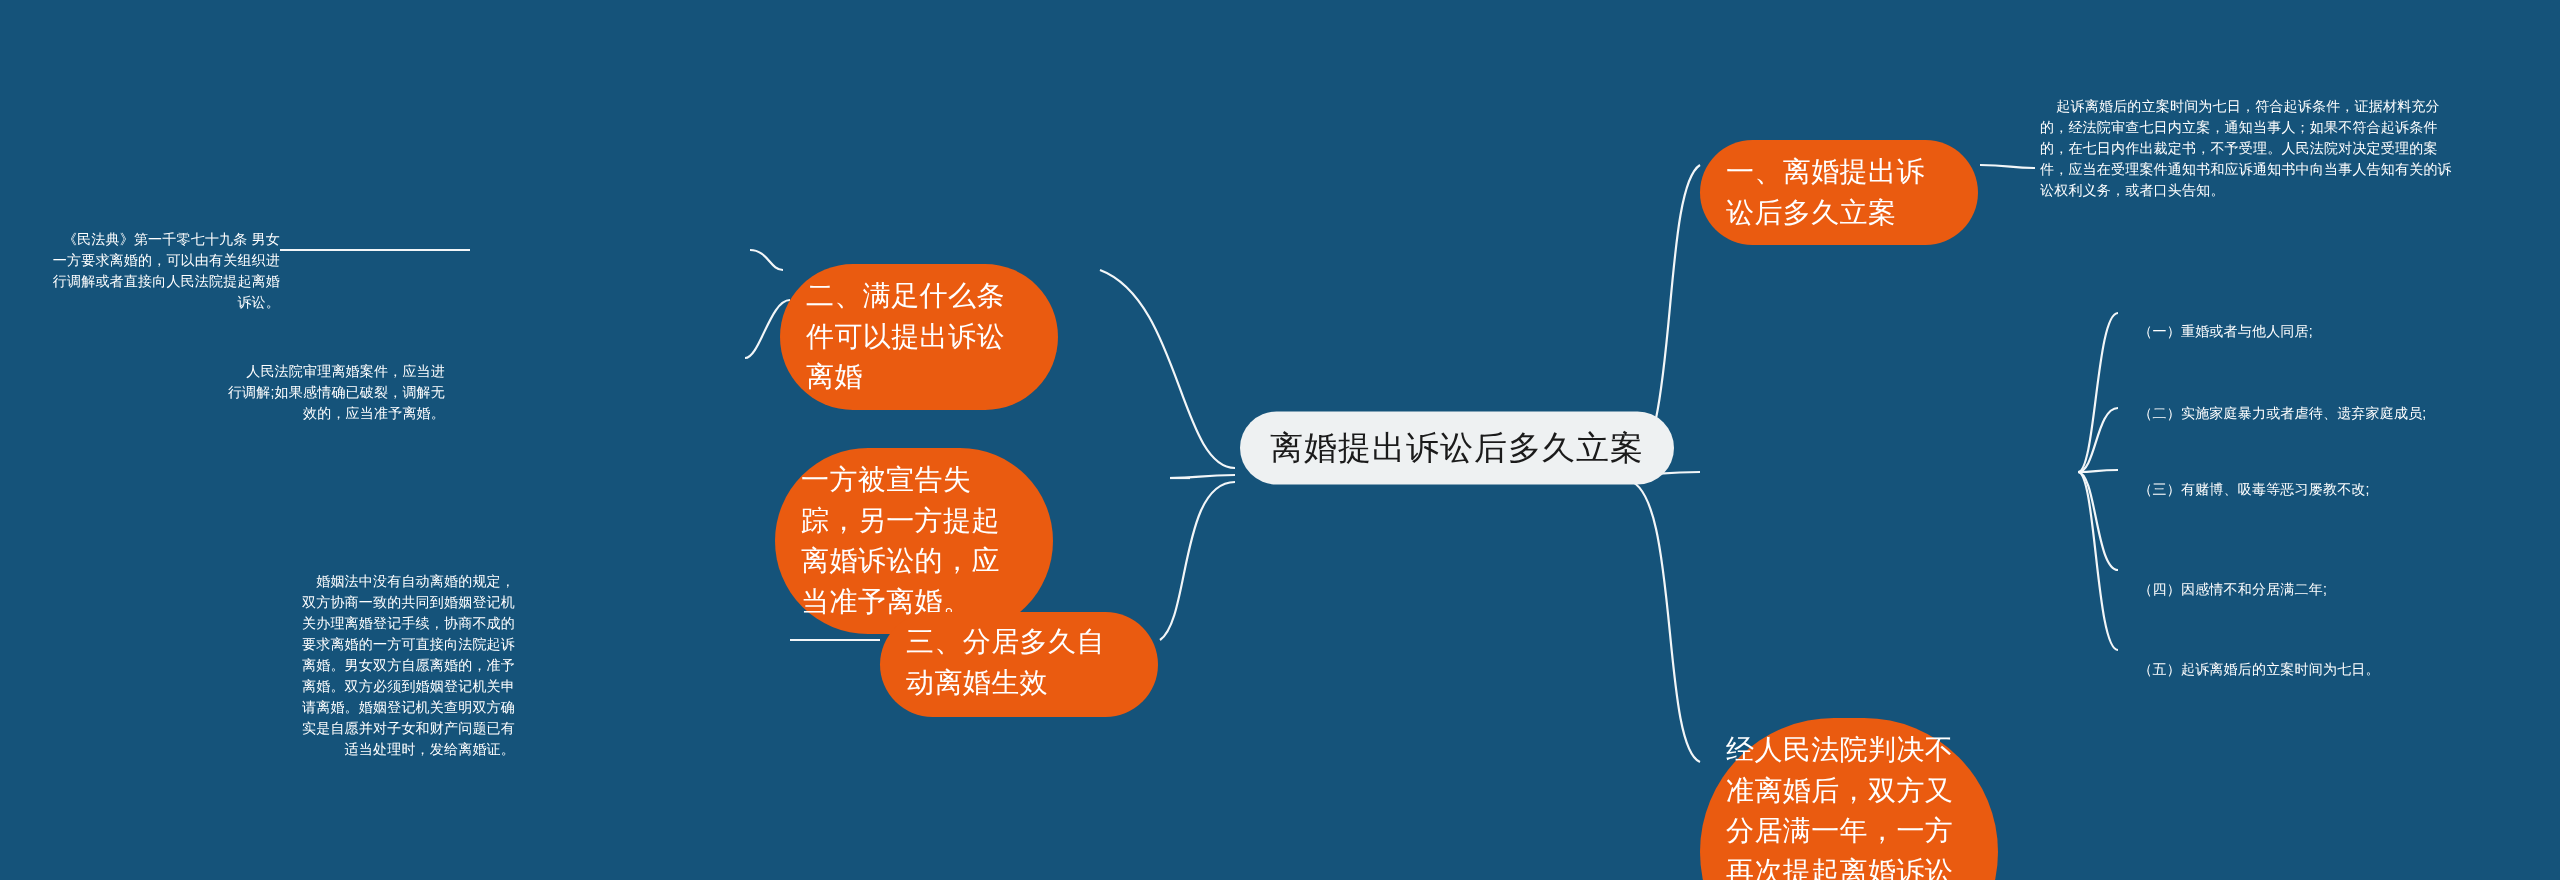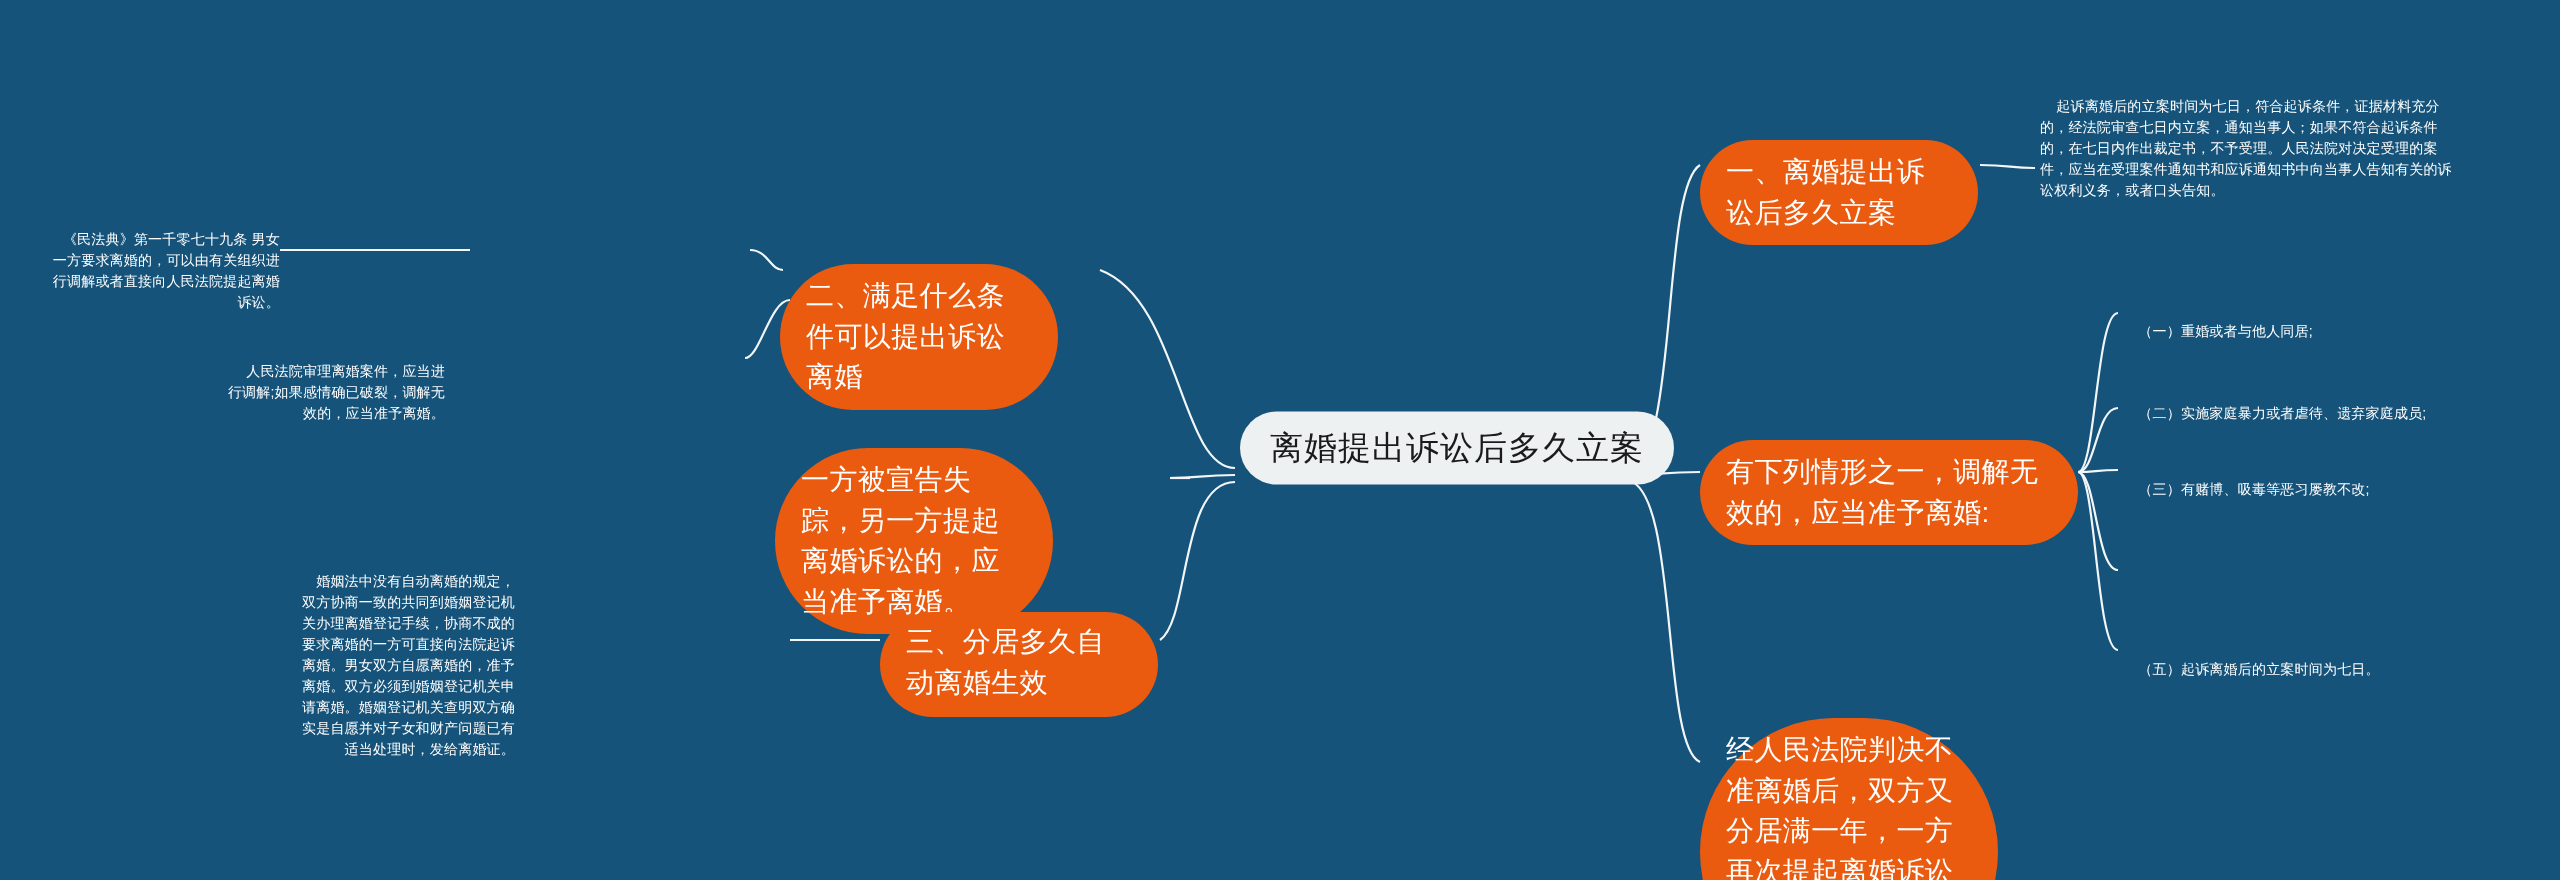--- a/index.html
+++ b/index.html
@@ -105,32 +105,32 @@
   </div>
 
   <div class="node" style="left:1700px; top:140px; width:278px; justify-content:center;">
     <span>一、离婚提出诉讼后多久立案</span>
   </div>
 
   <div class="leaf right" style="left:2040px; top:75px; width:420px;">
     <span>起诉离婚后的立案时间为七日，符合起诉条件，证据材料充分的，经法院审查七日内立案，通知当事人；如果不符合起诉条件的，在七日内作出裁定书，不予受理。人民法院对决定受理的案件，应当在受理案件通知书和应诉通知书中向当事人告知有关的诉讼权利义务，或者口头告知。</span>
   </div>
 
-  <div class="node" style="left:1700px; top:440px; width:378px;">
-    <span>有下列情形之一，调解无效的，应当准予离婚:</span>
-  </div>
 
   <div class="leaf right" style="left:2122px; top:300px; width:400px;">
     <span>（一）重婚或者与他人同居;</span>
   </div>
   <div class="leaf right" style="left:2122px; top:382px; width:390px;">
     <span>（二）实施家庭暴力或者虐待、遗弃家庭成员;</span>
   </div>
   <div class="leaf right" style="left:2122px; top:458px; width:400px;">
     <span>（三）有赌博、吸毒等恶习屡教不改;</span>
+  </div>
+  <div class="leaf right" style="left:2122px; top:558px; width:400px;">
+    <span>（四）因感情不和分居满二年;</span>
   </div>
   <div class="leaf right" style="left:2122px; top:638px; width:400px;">
     <span>（五）起诉离婚后的立案时间为七日。</span>
   </div>
 
   <div class="node" style="left:780px; top:264px; width:278px;">
     <span>二、满足什么条件可以提出诉讼离婚</span>
   </div>
 
   <div class="node" style="left:1700px; top:718px; width:298px;">

